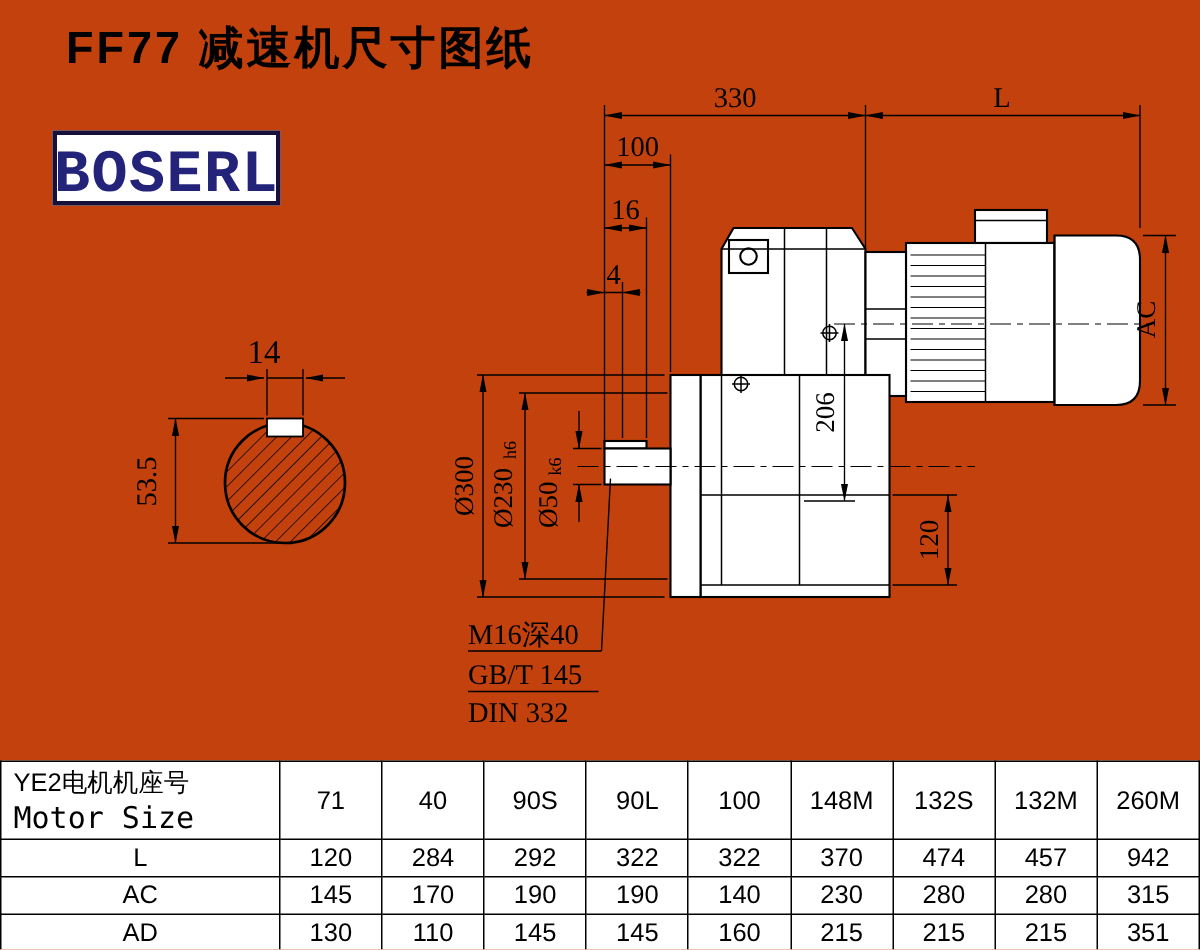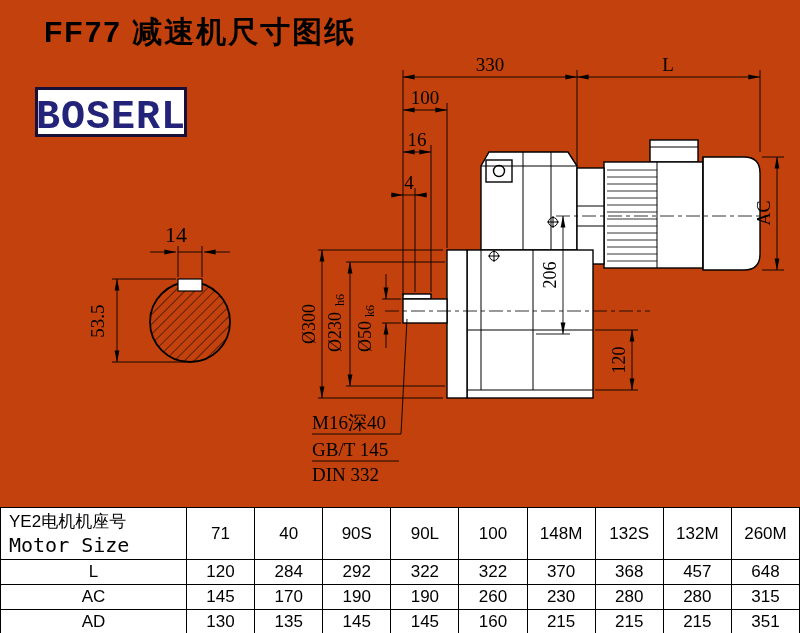--- a/index.html
+++ b/index.html
@@ -166,40 +166,40 @@
       <th>260M</th>
     </tr>
     <tr class="row">
       <td>L</td>
       <td>120</td>
       <td>284</td>
       <td>292</td>
       <td>322</td>
       <td>322</td>
       <td>370</td>
-      <td>368</td>
+      <td>474</td>
       <td>457</td>
-      <td>648</td>
+      <td>942</td>
     </tr>
     <tr class="row">
       <td>AC</td>
       <td>145</td>
       <td>170</td>
       <td>190</td>
       <td>190</td>
-      <td>260</td>
+      <td>140</td>
       <td>230</td>
       <td>280</td>
       <td>280</td>
       <td>315</td>
     </tr>
     <tr class="row">
       <td>AD</td>
       <td>130</td>
-      <td>135</td>
+      <td>110</td>
       <td>145</td>
       <td>145</td>
       <td>160</td>
       <td>215</td>
       <td>215</td>
       <td>215</td>
       <td>351</td>
     </tr>
   </tbody>
     </table>

